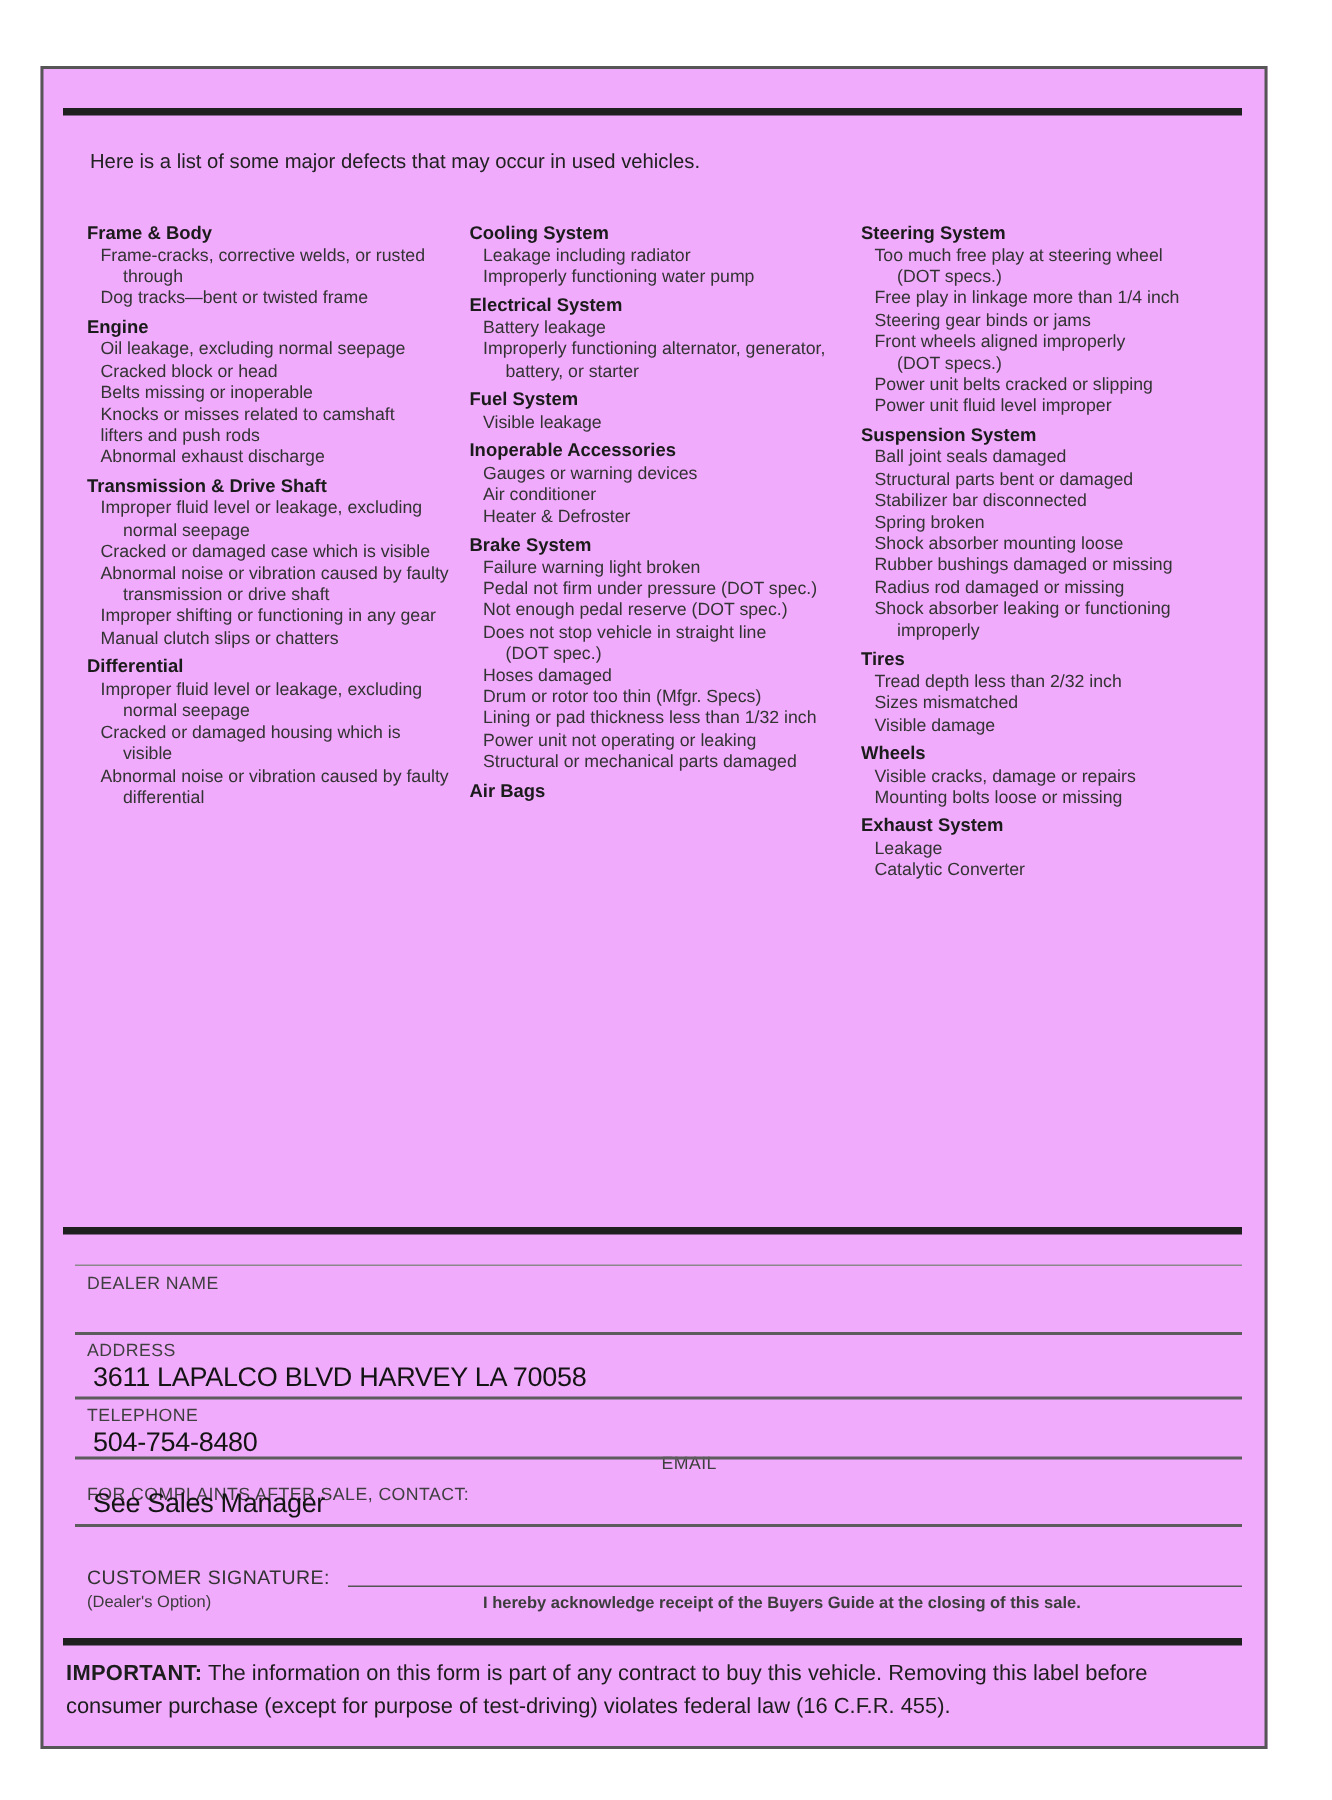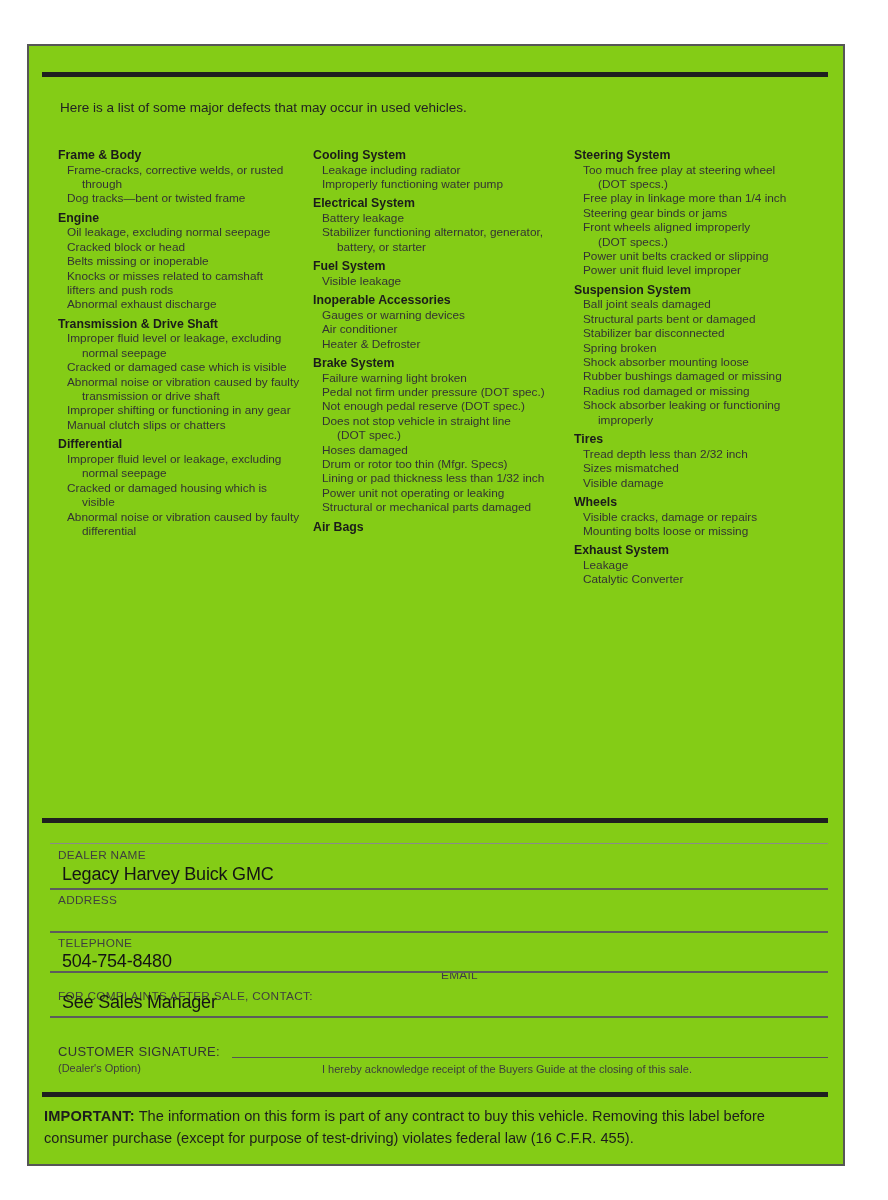--- a/index.html
+++ b/index.html
@@ -3,21 +3,21 @@
 <meta charset="utf-8">
 <style>
   html,body{margin:0;padding:0;}
   body{
     width:888px;height:1200px;position:relative;background:#ffffff;
     font-family:"Liberation Sans","DejaVu Sans",sans-serif;color:#2a2a2a;
     -webkit-font-smoothing:antialiased;
   }
   .page{
     position:absolute;left:27px;top:44px;width:814px;height:1118px;
-    border:2px solid #565656;background:#84cc16;
+    border:2px solid #565656;background:#f0abfc;
   }
   .rule{position:absolute;background:#1f1f1f;height:5px;left:13px;width:786px;}
   .rule-top{top:26px;}
   .rule-mid{top:772px;}
   .rule-low{top:1046px;}
   .intro{position:absolute;left:31px;top:54px;font-size:13.5px;color:#222;}
   .col{position:absolute;top:102px;width:256px;white-space:nowrap;}
   .col1{left:29px;}
   .col2{left:284px;}
   .col3{left:545px;}
@@ -75,21 +75,21 @@
       <div class="dline ind2">visible</div>
       <div class="dline ind1">Abnormal noise or vibration caused by faulty</div>
       <div class="dline ind2">differential</div>
     </div>
   <div class="col col2">
       <div class="sec-title">Cooling System</div>
       <div class="dline ind1">Leakage including radiator</div>
       <div class="dline ind1">Improperly functioning water pump</div>
       <div class="sec-title">Electrical System</div>
       <div class="dline ind1">Battery leakage</div>
-      <div class="dline ind1">Stabilizer functioning alternator, generator,</div>
+      <div class="dline ind1">Improperly functioning alternator, generator,</div>
       <div class="dline ind2">battery, or starter</div>
       <div class="sec-title">Fuel System</div>
       <div class="dline ind1">Visible leakage</div>
       <div class="sec-title">Inoperable Accessories</div>
       <div class="dline ind1">Gauges or warning devices</div>
       <div class="dline ind1">Air conditioner</div>
       <div class="dline ind1">Heater &amp; Defroster</div>
       <div class="sec-title">Brake System</div>
       <div class="dline ind1">Failure warning light broken</div>
       <div class="dline ind1">Pedal not firm under pressure (DOT spec.)</div>
@@ -132,39 +132,39 @@
       <div class="dline ind1">Mounting bolts loose or missing</div>
       <div class="sec-title">Exhaust System</div>
       <div class="dline ind1">Leakage</div>
       <div class="dline ind1">Catalytic Converter</div>
     </div>
 
   <div class="rule rule-mid"></div>
 
   <div class="fline" style="top:797px;"></div>
   <div class="flabel" style="left:29px;top:802px;">DEALER NAME</div>
-  <div class="fvalue" style="left:33px;top:818px;">Legacy Harvey Buick GMC</div>
 
   <div class="fline heavy" style="top:842px;"></div>
   <div class="flabel" style="left:29px;top:847px;text-align:right;">ADDRESS</div>
+  <div class="fvalue" style="left:33px;top:862px;">3611 LAPALCO BLVD HARVEY LA 70058</div>
 
   <div class="fline heavy" style="top:885px;"></div>
   <div class="flabel" style="left:29px;top:890px;">TELEPHONE</div>
   <div class="flabel" style="left:412px;top:890px;margin-top:32px;">EMAIL</div>
   <div class="fvalue" style="left:33px;top:905px;">504-754-8480</div>
   <div class="fvalue" style="left:416px;top:905px;"></div>
 
   <div class="fline heavy" style="top:925px;"></div>
   <div class="flabel" style="left:29px;top:930px;margin-top:13px;">FOR COMPLAINTS AFTER SALE, CONTACT:</div>
   <div class="fvalue" style="left:33px;top:946px;">See Sales Manager</div>
 
   <div class="fline heavy" style="top:970px;"></div>
 
   <div class="sig-label">CUSTOMER SIGNATURE:</div>
   <div class="sig-line"></div>
   <div class="sig-sub" style="left:29px;top:1016px;">(Dealer's Option)</div>
-  <div class="sig-sub" style="left:293px;top:1017px;">I hereby acknowledge receipt of the Buyers Guide at the closing of this sale.</div>
+  <div class="sig-sub" style="left:293px;top:1017px;font-weight:bold;">I hereby acknowledge receipt of the Buyers Guide at the closing of this sale.</div>
 
   <div class="rule rule-low"></div>
 
   <div class="important"><b>IMPORTANT:</b><span> The information on this form is part of any contract to buy this vehicle.  Removing this label before consumer purchase (except for purpose of test-driving) violates federal law (16 C.F.R. 455).</span></div>
 
 </div>
 
 </body></html>

